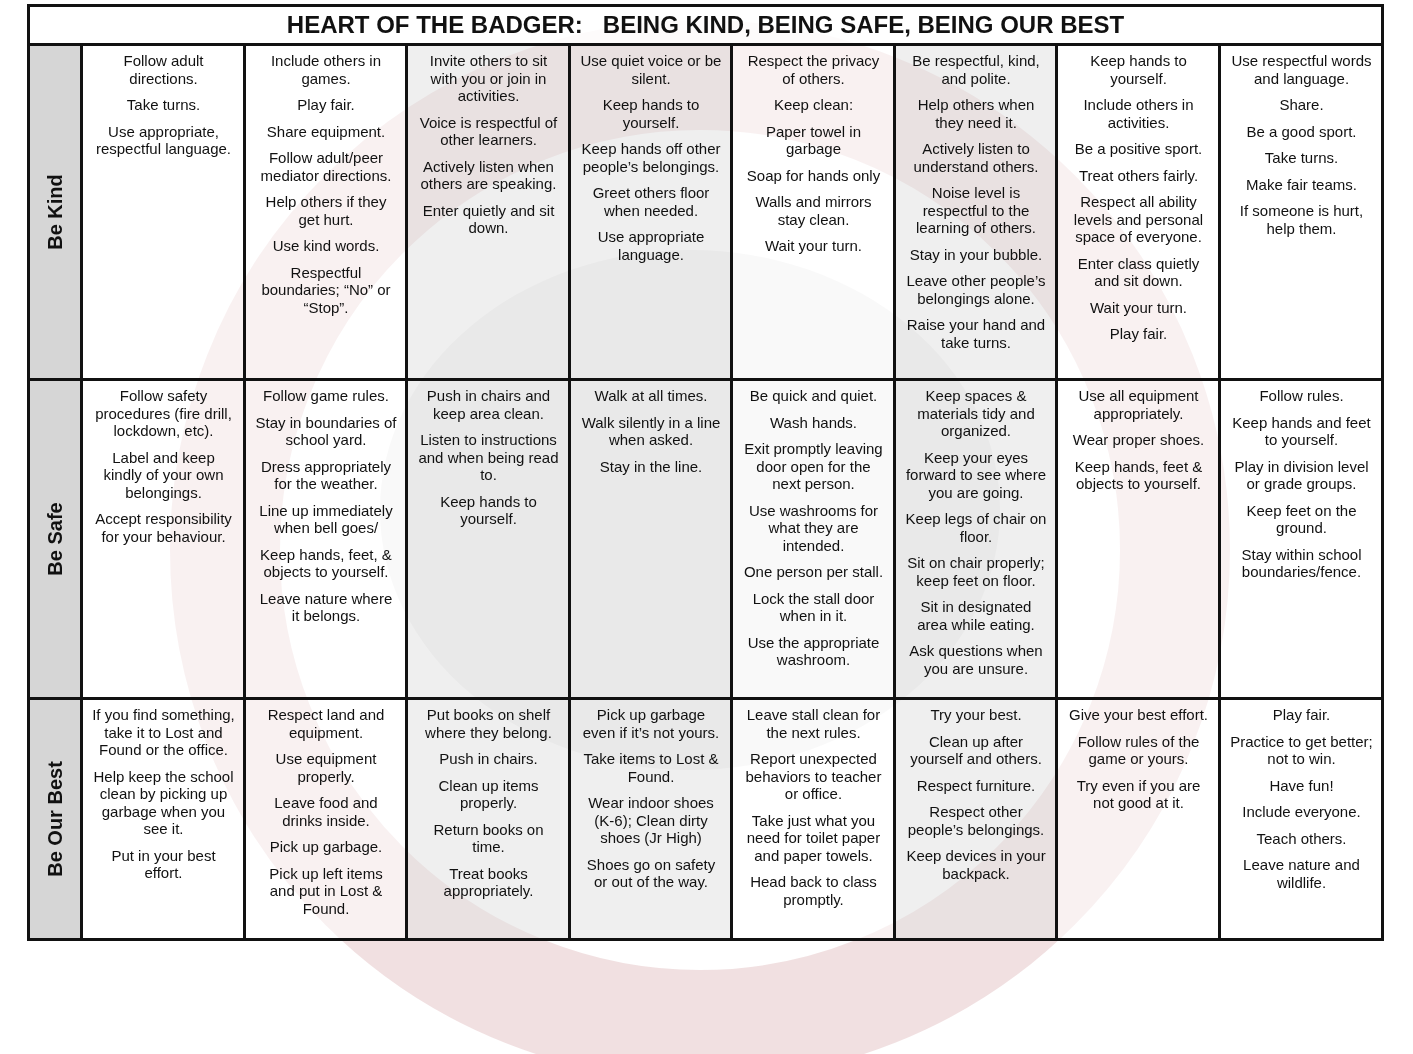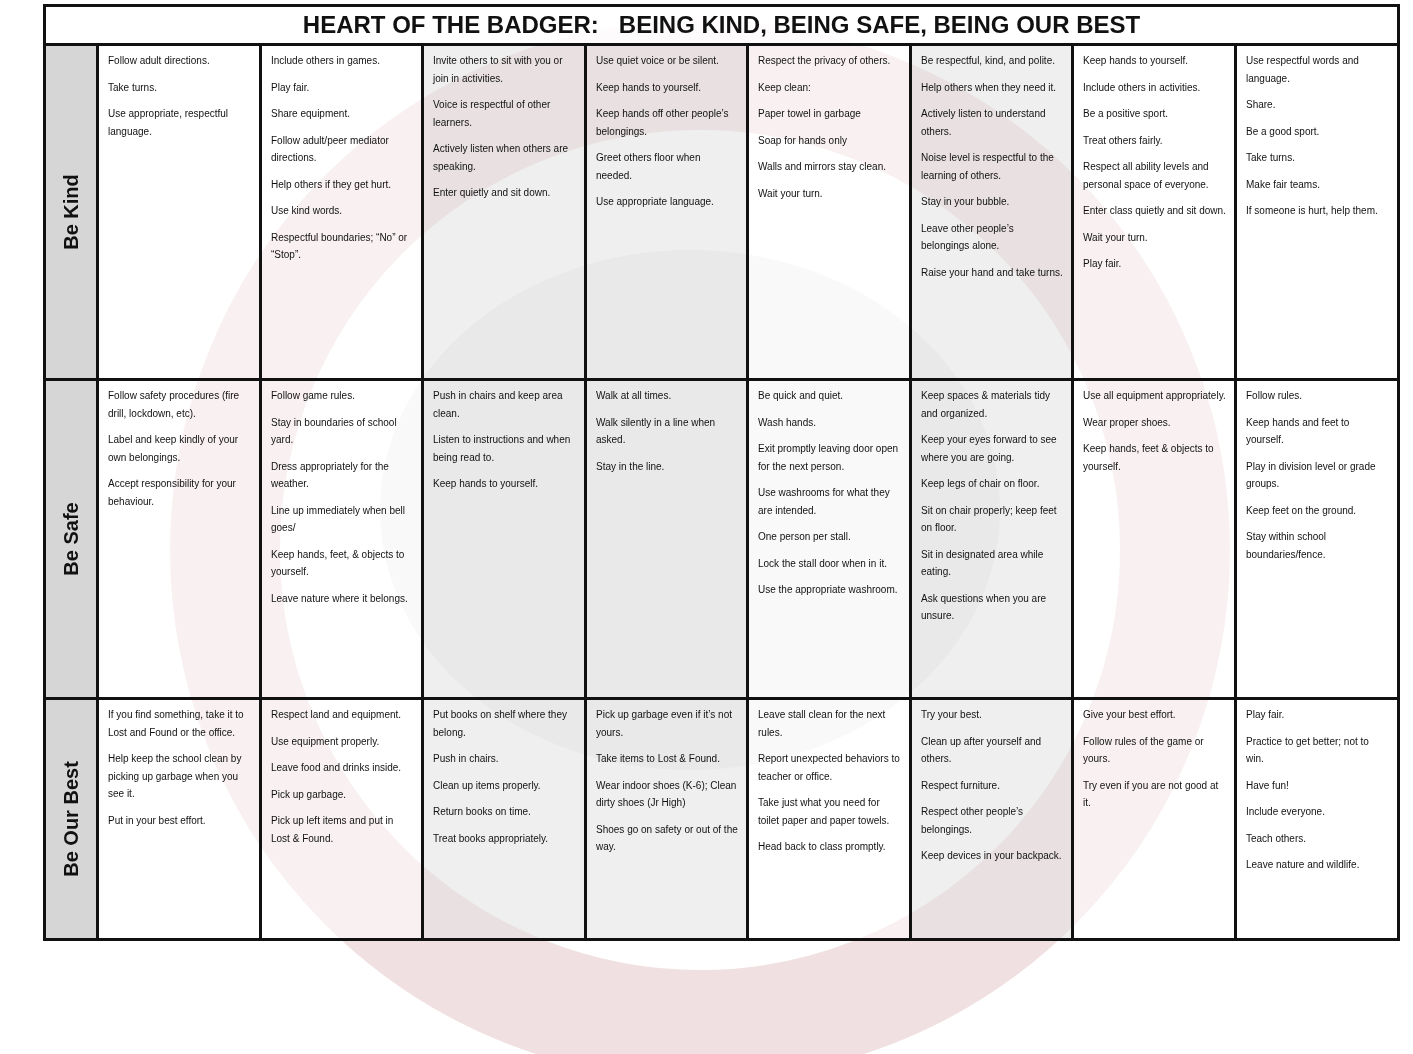--- a/index.html
+++ b/index.html
@@ -3,32 +3,32 @@
 <meta charset="utf-8">
 <style>
   html, body { margin: 0; padding: 0; background: #ffffff; }
   body { width: 1413px; height: 1054px; position: relative; overflow: hidden;
          font-family: "Liberation Sans", sans-serif; color: #111; }
   .watermark { position: absolute; left: 170px; top: 20px; width: 1060px; height: 1060px;
                border-radius: 50%; border: 110px solid rgba(170, 60, 70, 0.16);
                box-sizing: border-box; pointer-events: none; z-index: 0; }
   .watermark-inner { position: absolute; left: 380px; top: 250px; width: 620px; height: 520px;
                      border-radius: 50%; background: rgba(120,120,120,0.10); z-index: 0; pointer-events:none; }
-  table.matrix { position: absolute; left: 43px; top: 4px; width: 1354px; border-collapse: collapse;
+  table.matrix { position: absolute; left: 27px; top: 4px; width: 1354px; border-collapse: collapse;
                  table-layout: fixed; z-index: 1; }
   table.matrix td, table.matrix th { border: 3px solid #111; vertical-align: top; padding: 0; }
   .title-cell { height: 36px; text-align: center; font-weight: bold; font-size: 24px;
                 line-height: 36px; white-space: pre; background: rgba(255,255,255,0.85); }
   .corner { background: rgba(255,255,255,0.85); height: 80px; }
   .col-head { background: rgba(205,205,205,0.85); font-weight: bold; font-size: 18px;
               text-align: center; line-height: 21px; padding-top: 6px !important; height: 78px; }
   .row-head { background: rgba(210,210,210,0.9); position: relative; }
   .row-head .rot { position: absolute; left: 50%; top: 50%; transform: translate(-50%,-50%) rotate(-90deg);
                    white-space: nowrap; font-weight: bold; font-size: 20px; }
-  .cell { padding: 6px 8px 4px 9px !important; font-size: 10px; line-height: 17.5px; }
+  .cell { padding: 6px 8px 4px 9px !important; font-size: 15px; line-height: 17.5px; text-align: center; }
   .cell.tint { background: rgba(225,225,225,0.55); }
   .cell.clear { background: rgba(255,255,255,0.55); }
   .item { margin: 0 0 9px 0; }
   .r1 { height: 335px; } .r2 { height: 319px; } .r3 { height: 241px; }
 </style>
 </head>
 <body>
 
 <div class="watermark"></div>
 <div class="watermark-inner"></div>

